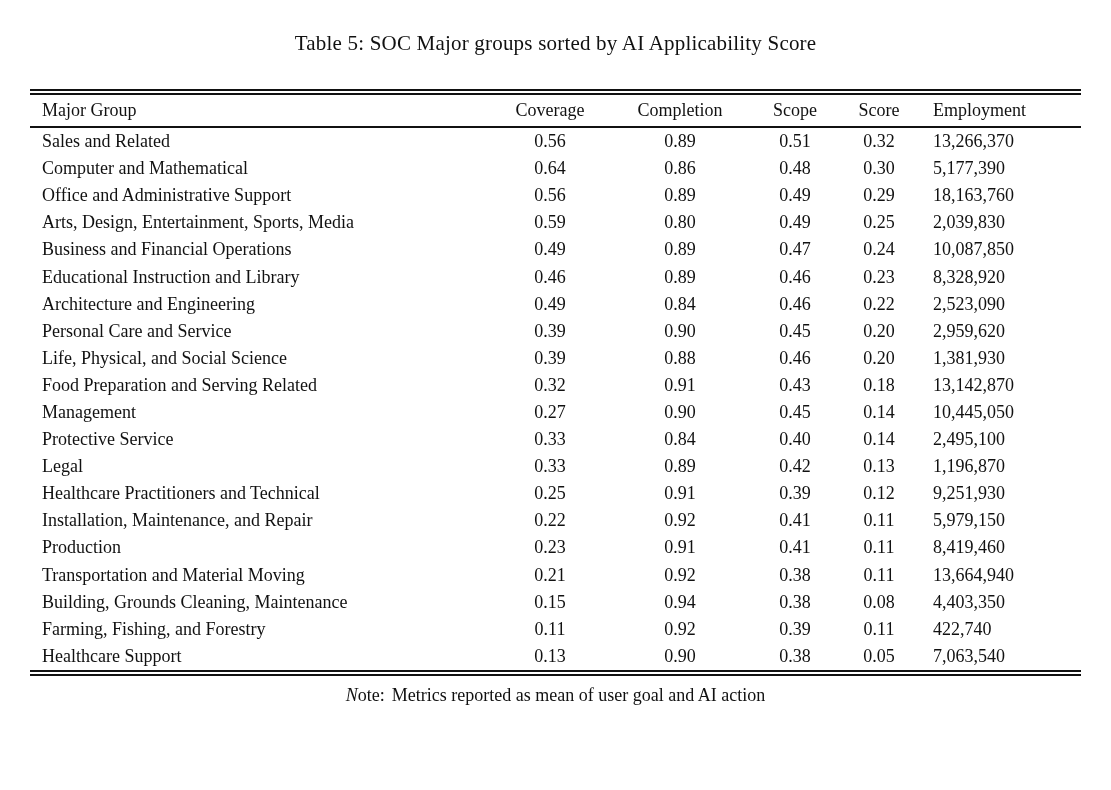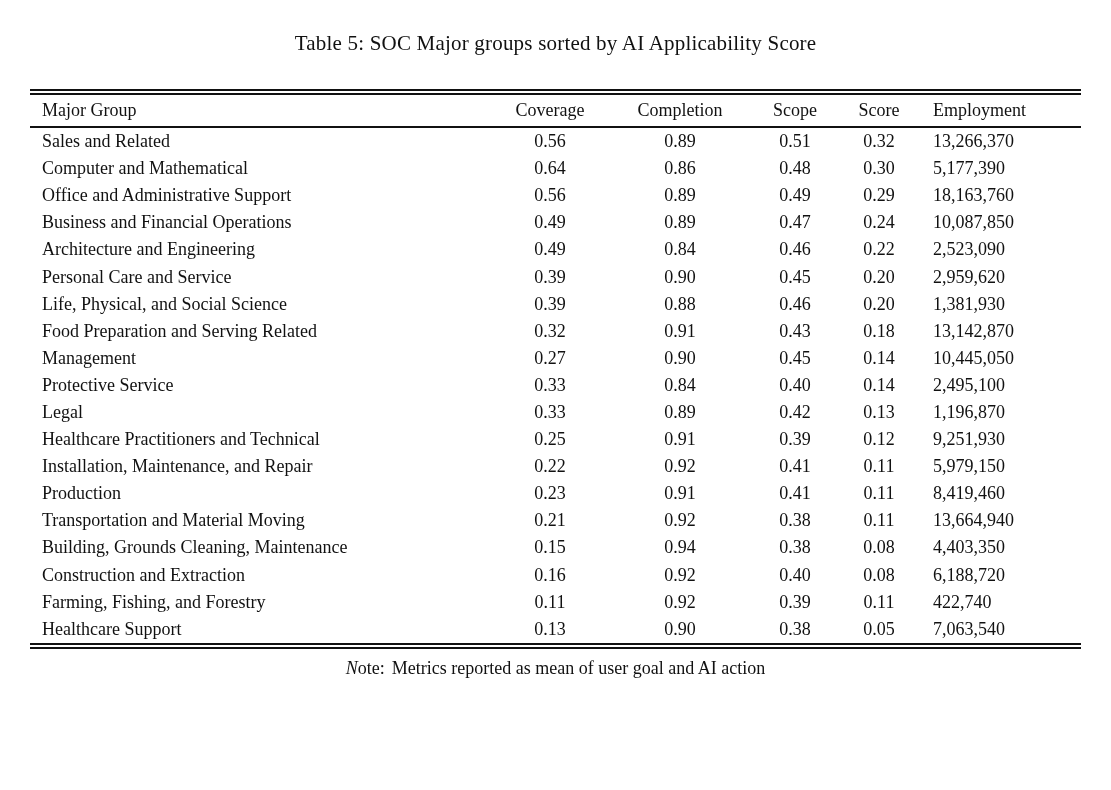--- a/index.html
+++ b/index.html
@@ -135,26 +135,42 @@
           </tr>
           <tr>
             <td>Office and Administrative Support</td>
             <td>0.56</td>
             <td>0.89</td>
             <td>0.49</td>
             <td>0.29</td>
             <td>18,163,760</td>
           </tr>
           <tr>
+            <td>Arts, Design, Entertainment, Sports, Media</td>
+            <td>0.59</td>
+            <td>0.80</td>
+            <td>0.49</td>
+            <td>0.25</td>
+            <td>2,039,830</td>
+          </tr>
+          <tr>
             <td>Business and Financial Operations</td>
             <td>0.49</td>
             <td>0.89</td>
             <td>0.47</td>
             <td>0.24</td>
             <td>10,087,850</td>
+          </tr>
+          <tr>
+            <td>Educational Instruction and Library</td>
+            <td>0.46</td>
+            <td>0.89</td>
+            <td>0.46</td>
+            <td>0.23</td>
+            <td>8,328,920</td>
           </tr>
           <tr>
             <td>Architecture and Engineering</td>
             <td>0.49</td>
             <td>0.84</td>
             <td>0.46</td>
             <td>0.22</td>
             <td>2,523,090</td>
           </tr>
           <tr>
@@ -239,28 +255,20 @@
           </tr>
           <tr>
             <td>Building, Grounds Cleaning, Maintenance</td>
             <td>0.15</td>
             <td>0.94</td>
             <td>0.38</td>
             <td>0.08</td>
             <td>4,403,350</td>
           </tr>
           <tr>
-            <td>Construction and Extraction</td>
-            <td>0.16</td>
-            <td>0.92</td>
-            <td>0.40</td>
-            <td>0.08</td>
-            <td>6,188,720</td>
-          </tr>
-          <tr>
             <td>Farming, Fishing, and Forestry</td>
             <td>0.11</td>
             <td>0.92</td>
             <td>0.39</td>
             <td>0.11</td>
             <td>422,740</td>
           </tr>
           <tr>
             <td>Healthcare Support</td>
             <td>0.13</td>

